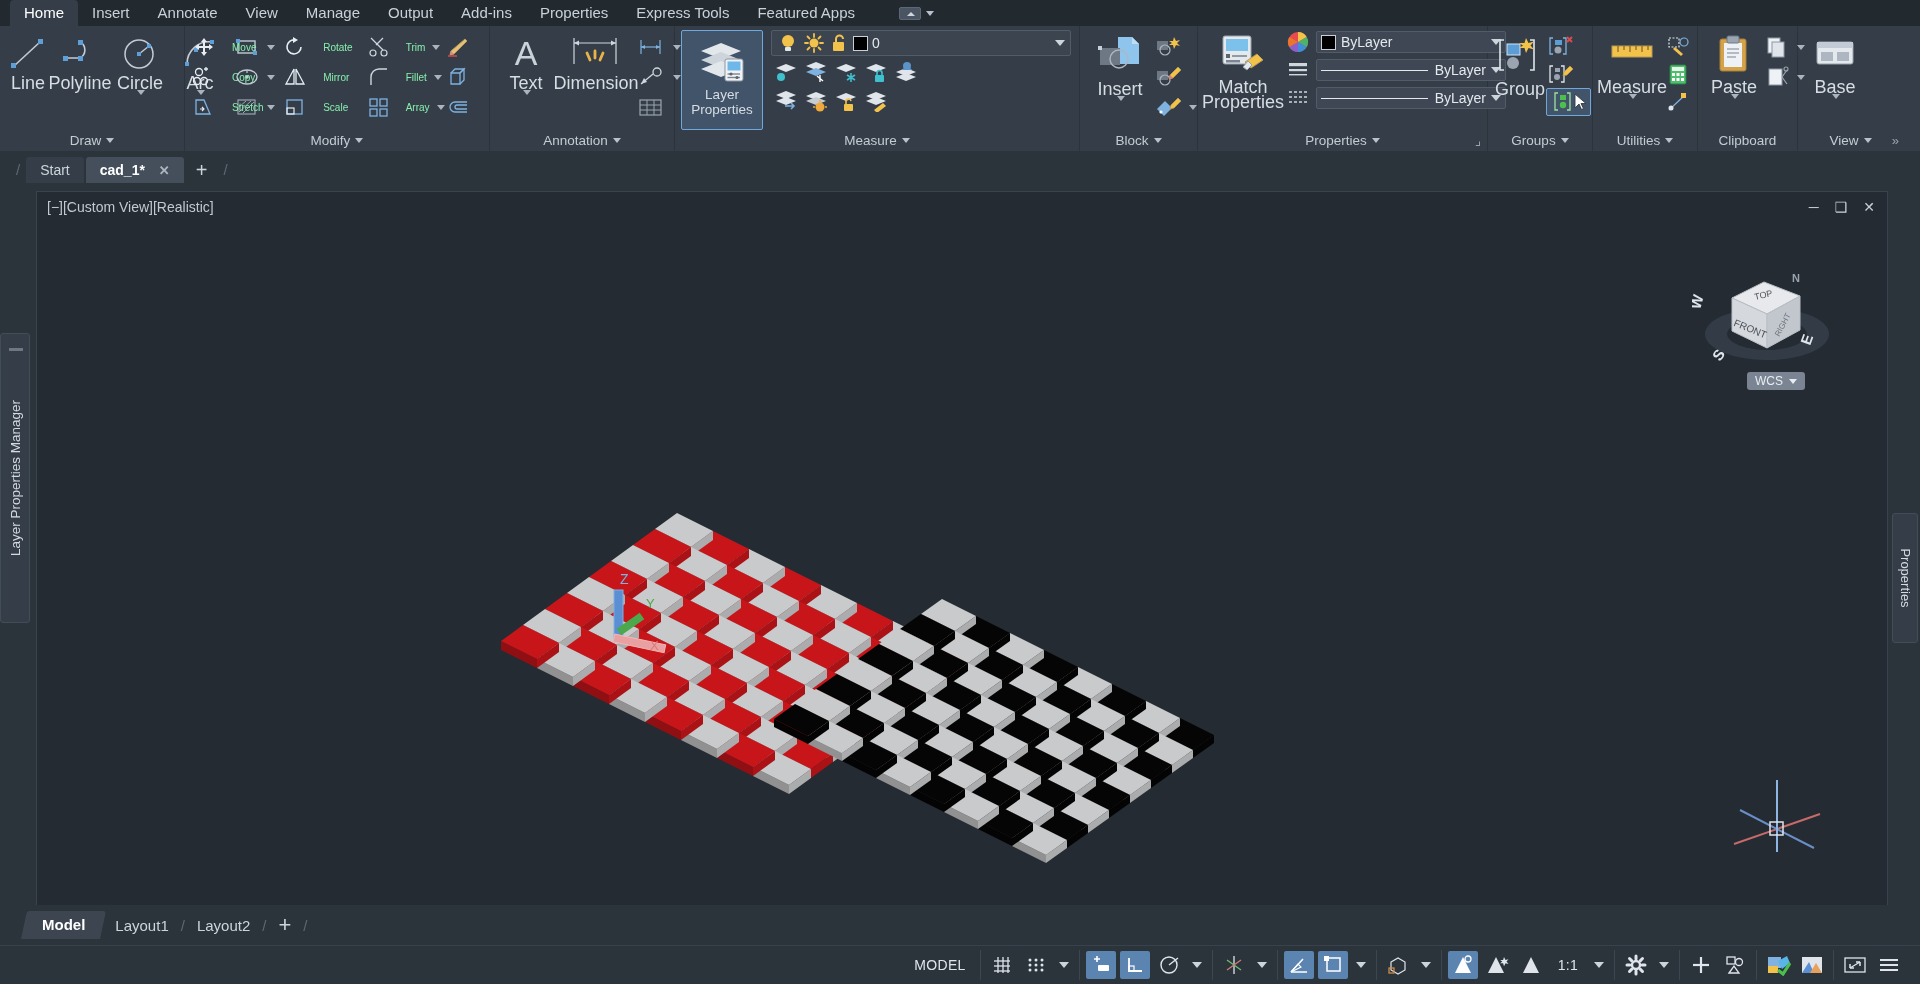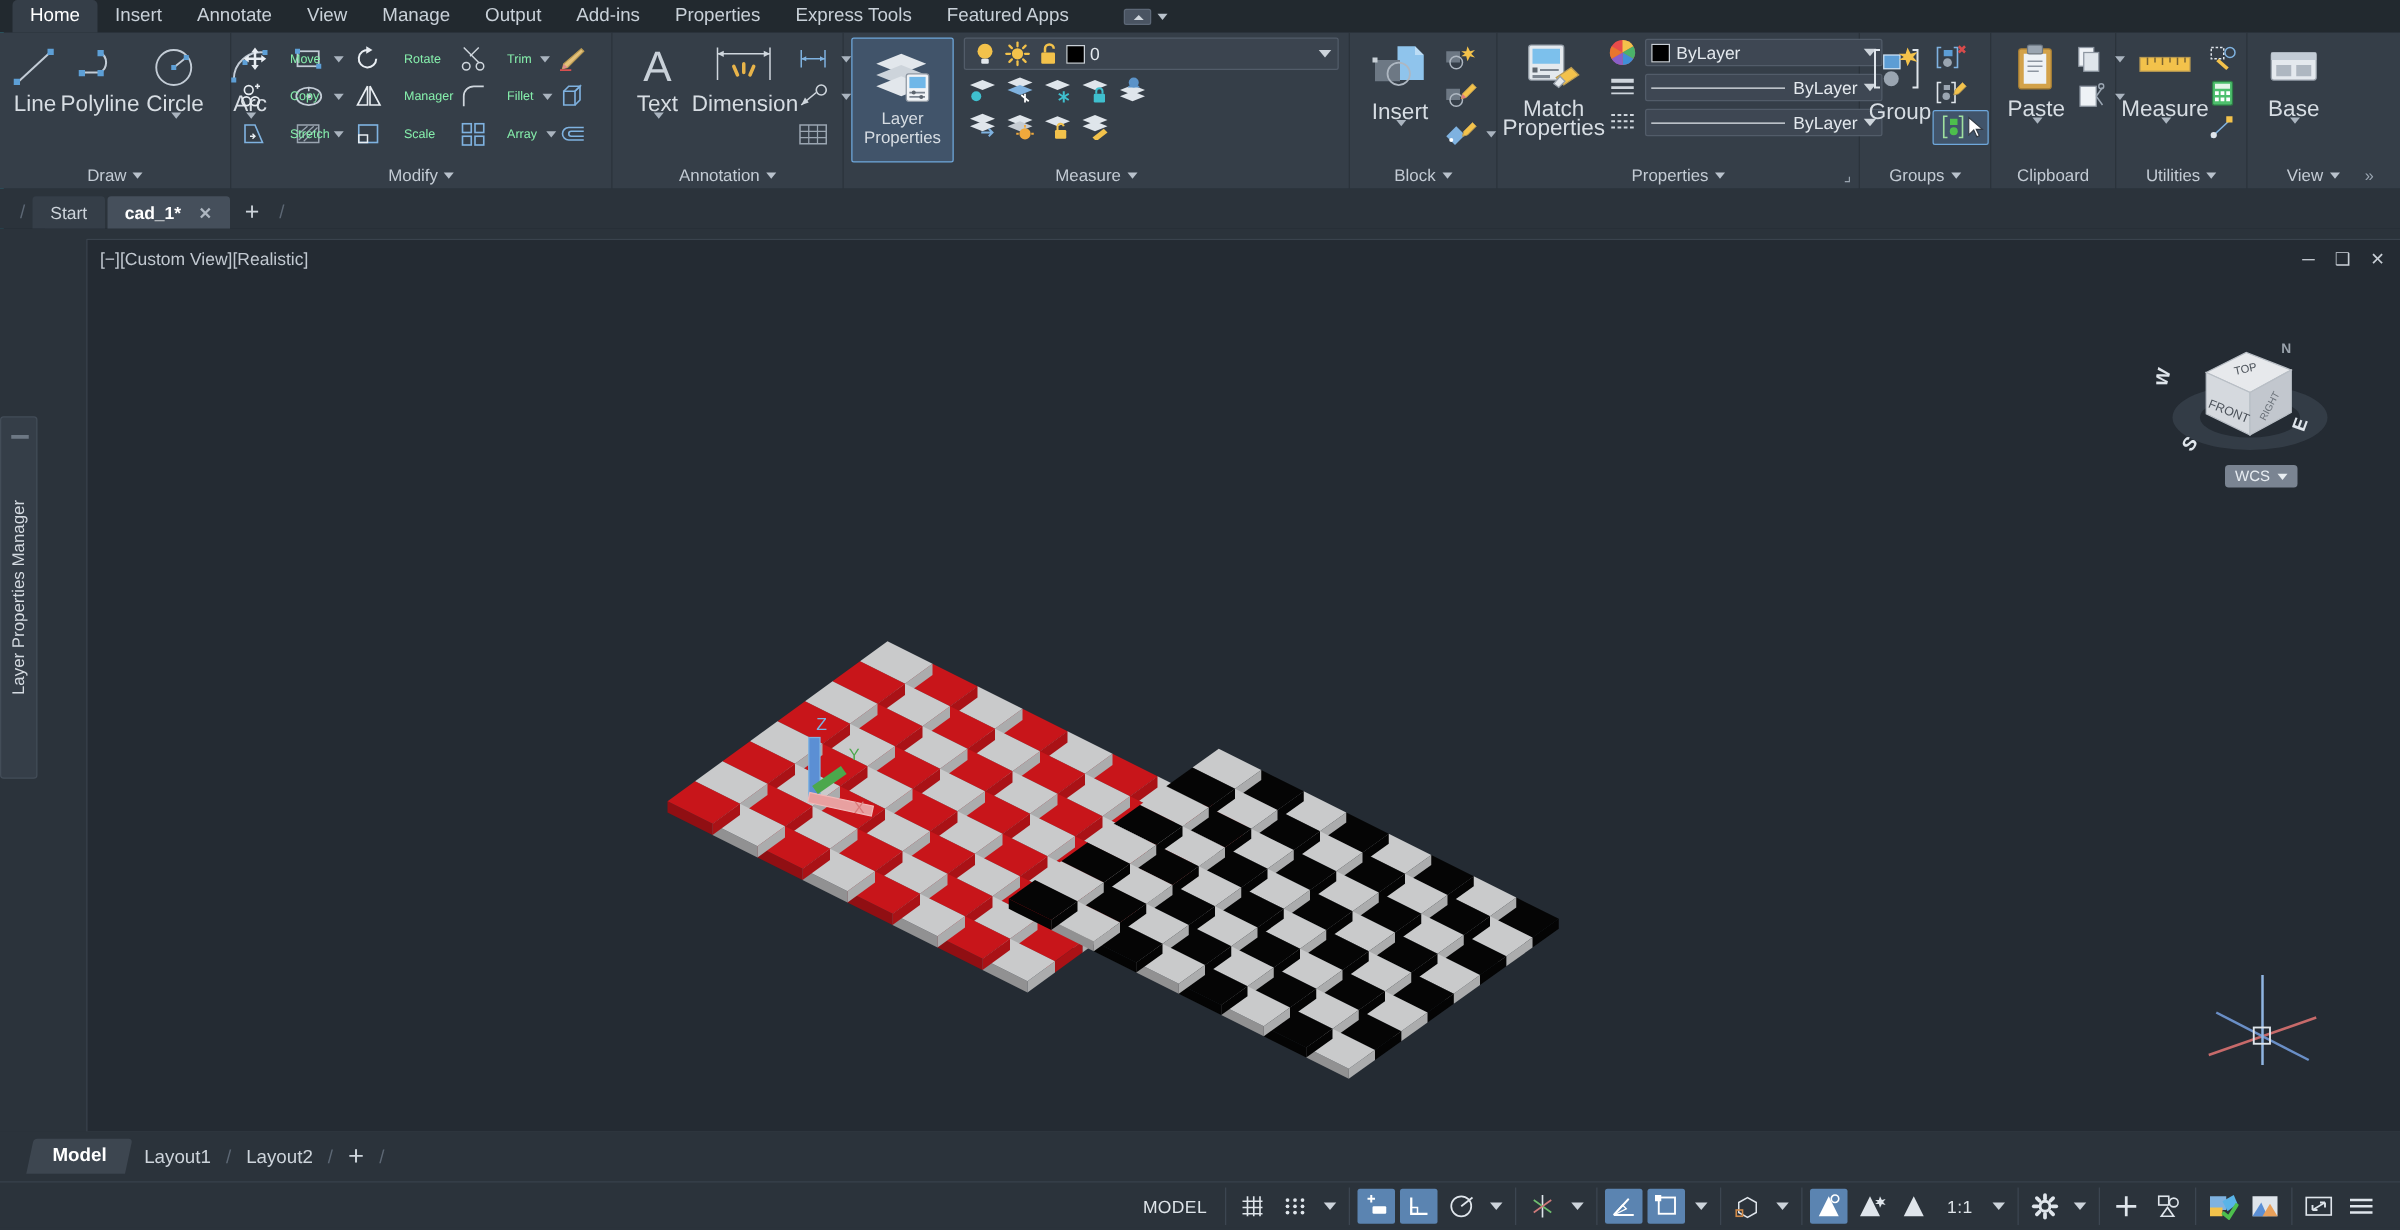--- a/index.html
+++ b/index.html
@@ -64,21 +64,21 @@
     background:#353e48; margin-right:2px; position:relative;
     border-top-left-radius:3px; border-top-right-radius:3px; }
   .ftab.act { background:#454f5b; color:#ffffff; font-weight:bold; }
   .ftab .x { margin-left:10px; color:#aeb7c1; font-size:13px; }
   .ftab-slash { color:#5d6875; padding:0 6px; font-size:15px; line-height:26px; }
   .ftab-plus { font-size:20px; color:#cdd4db; padding:0 10px; line-height:26px; }
 
   
   #draw-area { position:absolute; left:0; top:183px; width:1920px; height:740px; background:#2b333b; }
   #vp-frame { position:absolute; left:36px; top:8px; width:1852px; height:715px;
-    background:#242b33; border:1px solid #3a434d;margin-left:33px; }
+    background:#242b33; border:1px solid #3a434d; }
   #vp-label { position:absolute; left:10px; top:7px; font-size:14px; color:#c2c9d1; }
   #vp-winbtns { position:absolute; right:12px; top:7px; display:flex; gap:16px; color:#c8cfd6;
     font-size:14px; align-items:center; }
 
   
   #left-rail { position:absolute; left:0; top:0; width:36px; height:740px; background:#2b333b; }
   #lpm-tab { position:absolute; left:0; top:150px; width:30px; height:290px;
     background:#353e48; border:1px solid #434d58; border-radius:3px; }
   #lpm-tab span { position:absolute; left:50%; top:50%; transform:translate(-50%,-50%) rotate(-90deg);
     white-space:nowrap; font-size:13.5px; color:#d4dae1; }
@@ -265,21 +265,21 @@
             <path d="M19 12 A7 7 0 1 1 13 5" stroke="#e8edf2" stroke-width="1.6" fill="none"></path>
             <path d="M11 2 L16 5 L11 8 Z" fill="#e8edf2"></path>
           </svg>
           <span class="lbl">Rotate</span>
         </div>
         <div class="smrow">
           <svg width="26" height="24" viewBox="0 0 26 24">
             <path d="M12 4 L4 19 H12 Z" stroke="#e8edf2" stroke-width="1.3" fill="none"></path>
             <path d="M14 4 L22 19 H14 Z" stroke="#e8edf2" stroke-width="1.3" fill="none"></path>
           </svg>
-          <span class="lbl">Manager</span>
+          <span class="lbl">Mirror</span>
         </div>
         <div class="smrow">
           <svg width="26" height="24" viewBox="0 0 26 24">
             <rect x="5" y="5" width="15" height="14" stroke="#7fb2e0" stroke-width="1.3" fill="none"></rect>
             <rect x="5" y="13" width="7" height="6" stroke="#e8edf2" stroke-width="1.2" fill="none"></rect>
           </svg>
           <span class="lbl">Scale</span>
         </div>
       </div>
       <div class="col" style="width:80px">
@@ -687,63 +687,20 @@
           </svg>
         </div>
       </div>
     </div>
     <div class="panel-title">
       <span>Groups</span>
       <span class="car"></span>
     </div>
   </div>
 
-  <div class="panel" style="width:100px">
-    <div class="panel-body">
-      <div class="col">
-        <div class="bigbtn" style="width:60px">
-          <svg width="48" height="44" viewBox="0 0 48 44">
-            <rect x="10" y="5" width="26" height="32" rx="2" fill="#d3a24a" stroke="#a87f34"></rect>
-            <rect x="14" y="9" width="18" height="24" fill="#eef2f6"></rect>
-            <rect x="17" y="2" width="12" height="7" rx="1.5" fill="#9aa5b1" stroke="#6d7884"></rect>
-            <g stroke="#8d96a1" stroke-width="1.2">
-                <line x1="17" y1="15" x2="29" y2="15"></line>
-            <line x1="17" y1="19" x2="29" y2="19"></line>
-                <line x1="17" y1="23" x2="26" y2="23"></line>
-              </g>
-          </svg>
-          <span class="lbl">Paste</span>
-        </div>
-        <div style="display:flex;justify-content:center">
-            <span class="caret"></span>
-          </div>
-      </div>
-      <div class="col">
-        <div class="smrow" style="height:30px">
-          <svg width="26" height="24" viewBox="0 0 26 24">
-            <rect x="4" y="3" width="12" height="15" fill="#eef2f6" stroke="#8d96a1"></rect>
-            <rect x="8" y="7" width="12" height="15" fill="#dfe5eb" stroke="#8d96a1"></rect>
-          </svg>
-          <span class="caret"></span>
-        </div>
-        <div class="smrow" style="height:30px">
-          <svg width="26" height="24" viewBox="0 0 26 24">
-            <rect x="5" y="4" width="13" height="16" fill="#eef2f6" stroke="#8d96a1"></rect>
-            <path d="M18 12 l5 -7 M18 12 l5 7" stroke="#9aa5b1" stroke-width="1.2"></path>
-            <circle cx="22" cy="4" r="2" stroke="#9aa5b1" stroke-width="1.1" fill="none"></circle>
-          </svg>
-          <span class="caret"></span>
-        </div>
-      </div>
-    </div>
-    <div class="panel-title">
-      <span>Clipboard</span>
-    </div>
-  </div>
-
   <div class="panel" style="width:105px">
     <div class="panel-body">
       <div class="col">
         <div class="bigbtn" style="width:66px">
           <svg width="52" height="44" viewBox="0 0 52 44">
             <rect x="6" y="12" width="40" height="11" fill="#f3c24b" stroke="#b99a52"></rect>
             <g stroke="#7b6430" stroke-width="1.2">
               <line x1="12" y1="12" x2="12" y2="18"></line>
                 <line x1="18" y1="12" x2="18" y2="16"></line>
               <line x1="24" y1="12" x2="24" y2="18"></line>
@@ -785,20 +742,63 @@
             <line x1="4" y1="20" x2="20" y2="5" stroke="#7fb2e0" stroke-width="1.3"></line>
             <rect x="16" y="3" width="5" height="5" fill="#f3c24b"></rect>
             <circle cx="6" cy="18" r="2.5" fill="#dfe5eb"></circle>
           </svg>
         </div>
       </div>
     </div>
     <div class="panel-title">
       <span>Utilities</span>
       <span class="car"></span>
+    </div>
+  </div>
+
+  <div class="panel" style="width:100px">
+    <div class="panel-body">
+      <div class="col">
+        <div class="bigbtn" style="width:60px">
+          <svg width="48" height="44" viewBox="0 0 48 44">
+            <rect x="10" y="5" width="26" height="32" rx="2" fill="#d3a24a" stroke="#a87f34"></rect>
+            <rect x="14" y="9" width="18" height="24" fill="#eef2f6"></rect>
+            <rect x="17" y="2" width="12" height="7" rx="1.5" fill="#9aa5b1" stroke="#6d7884"></rect>
+            <g stroke="#8d96a1" stroke-width="1.2">
+                <line x1="17" y1="15" x2="29" y2="15"></line>
+            <line x1="17" y1="19" x2="29" y2="19"></line>
+                <line x1="17" y1="23" x2="26" y2="23"></line>
+              </g>
+          </svg>
+          <span class="lbl">Paste</span>
+        </div>
+        <div style="display:flex;justify-content:center">
+            <span class="caret"></span>
+          </div>
+      </div>
+      <div class="col">
+        <div class="smrow" style="height:30px">
+          <svg width="26" height="24" viewBox="0 0 26 24">
+            <rect x="4" y="3" width="12" height="15" fill="#eef2f6" stroke="#8d96a1"></rect>
+            <rect x="8" y="7" width="12" height="15" fill="#dfe5eb" stroke="#8d96a1"></rect>
+          </svg>
+          <span class="caret"></span>
+        </div>
+        <div class="smrow" style="height:30px">
+          <svg width="26" height="24" viewBox="0 0 26 24">
+            <rect x="5" y="4" width="13" height="16" fill="#eef2f6" stroke="#8d96a1"></rect>
+            <path d="M18 12 l5 -7 M18 12 l5 7" stroke="#9aa5b1" stroke-width="1.2"></path>
+            <circle cx="22" cy="4" r="2" stroke="#9aa5b1" stroke-width="1.1" fill="none"></circle>
+          </svg>
+          <span class="caret"></span>
+        </div>
+      </div>
+    </div>
+    <div class="panel-title">
+      <span>Clipboard</span>
     </div>
   </div>
 
   <div class="panel" style="width:105px;border-right:none">
     <div class="panel-body">
       <div class="col">
         <div class="bigbtn" style="width:62px">
           <svg width="48" height="44" viewBox="0 0 48 44">
             <rect x="6" y="8" width="36" height="22" rx="2" fill="#e4e9ee" stroke="#97a0aa"></rect>
             <rect x="6" y="8" width="36" height="6" fill="#c3ccd6"></rect>

